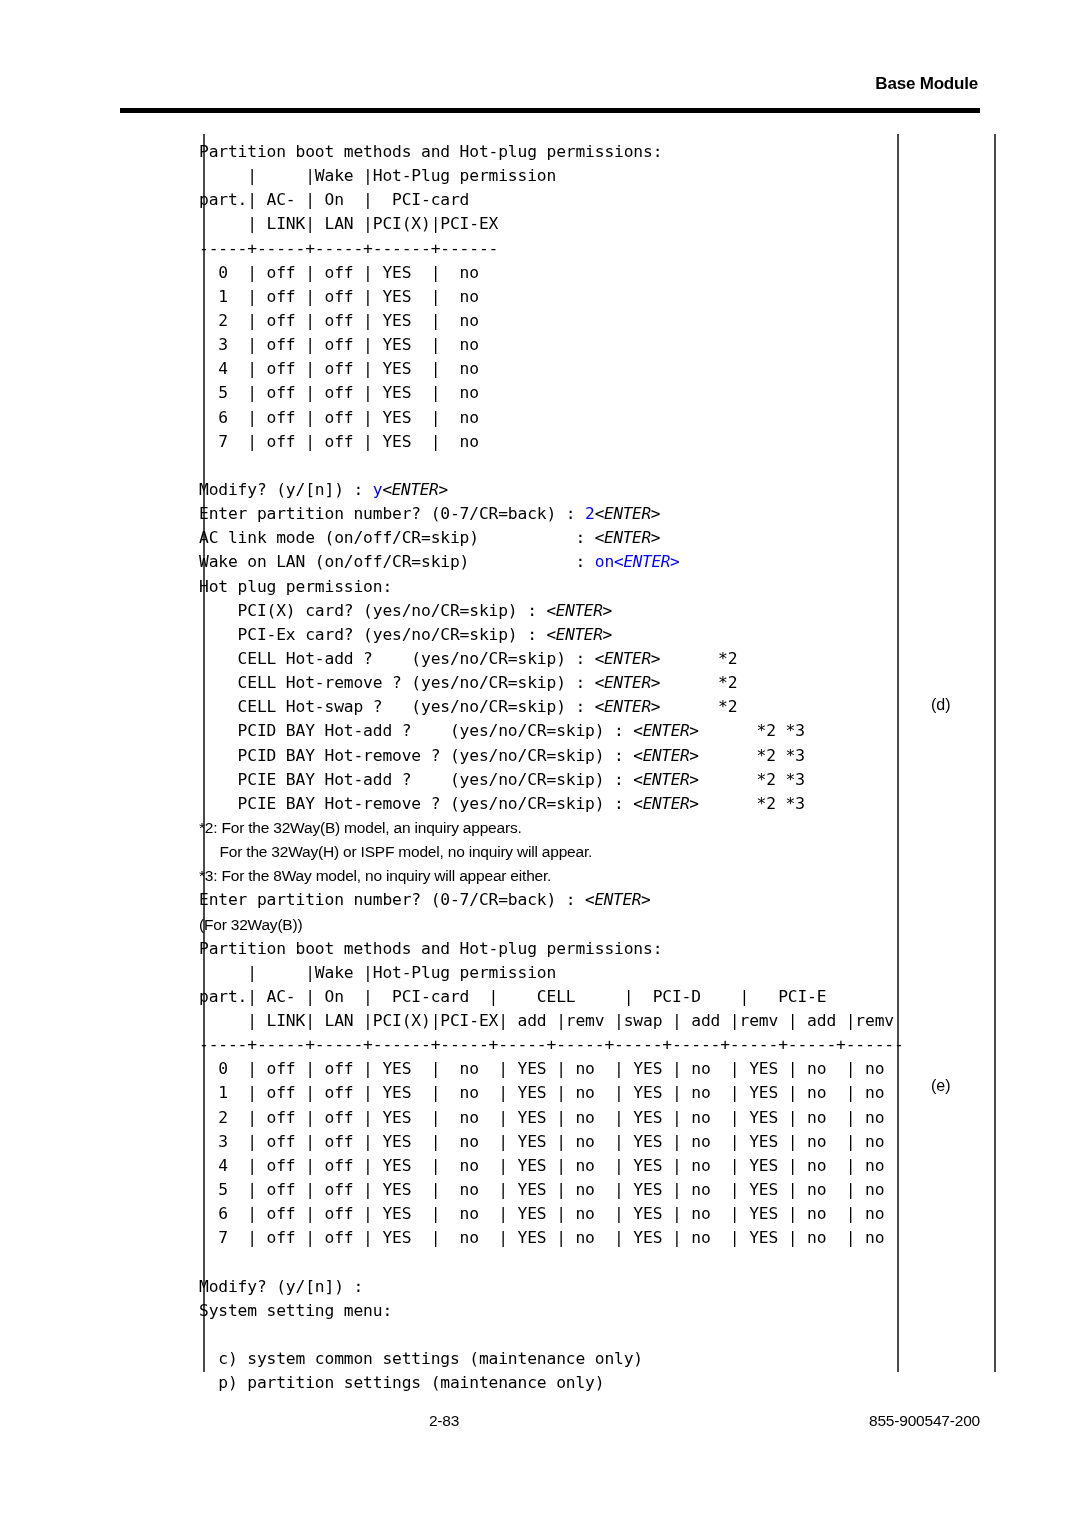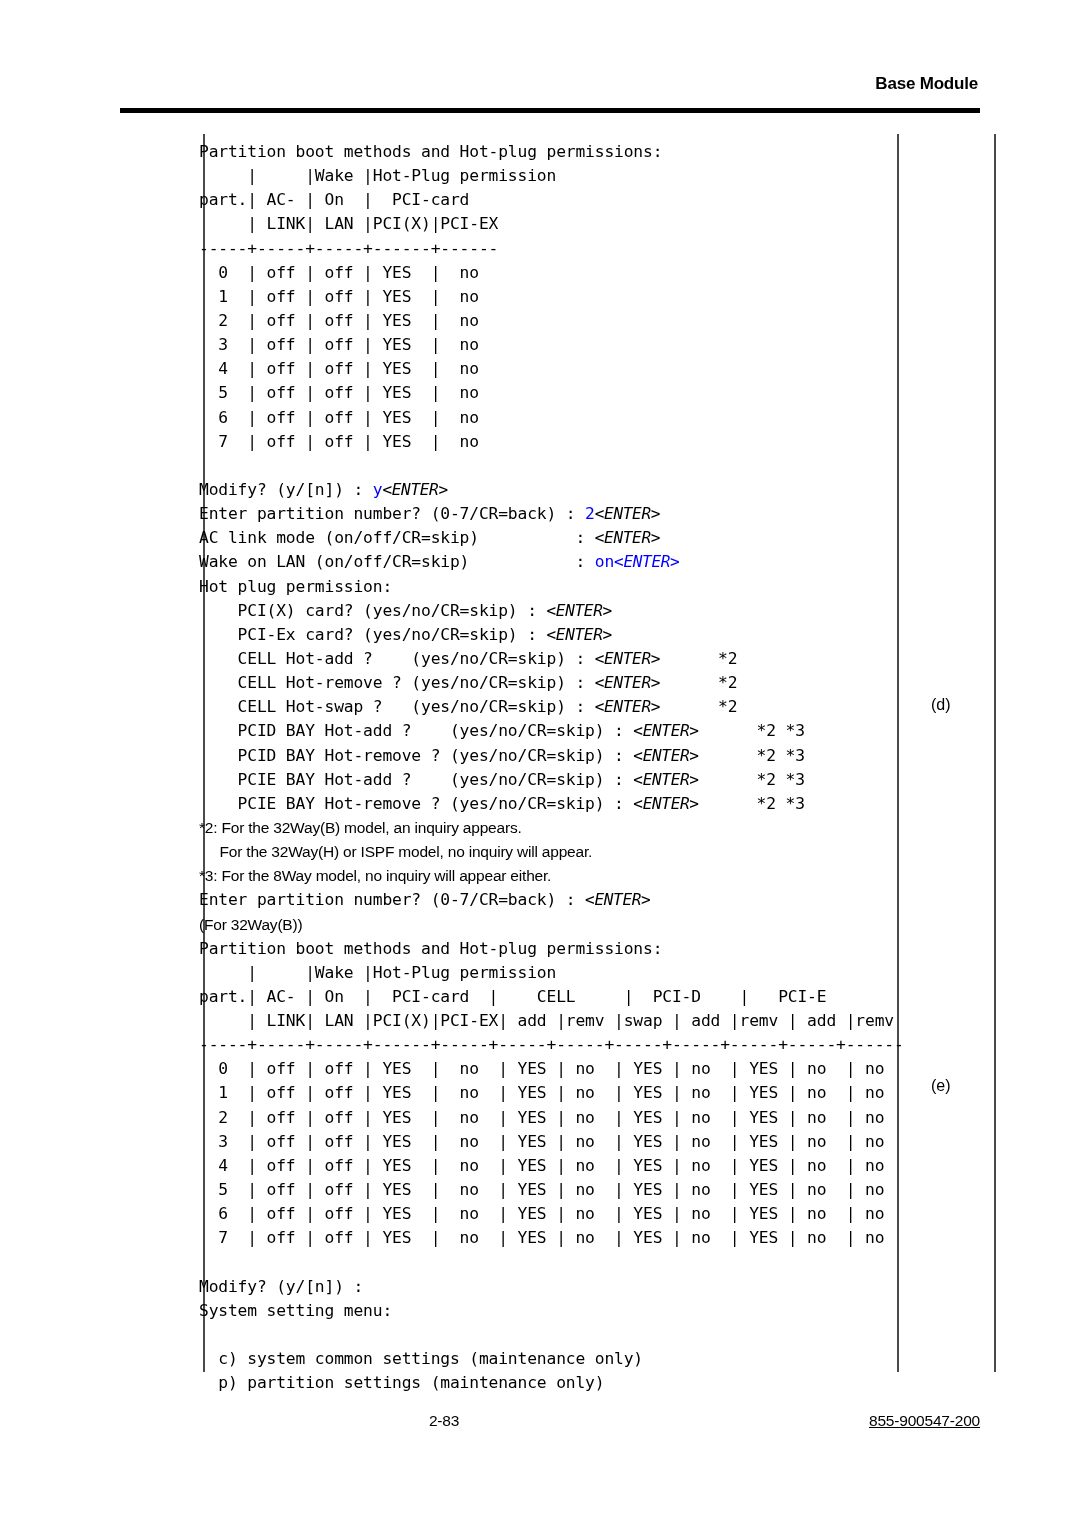--- a/index.html
+++ b/index.html
@@ -95,21 +95,20 @@
     text-align: center;
     font-size: 15.5px;
     letter-spacing: -0.2px;
   }
   #footer-doc-number {
     position: absolute;
     top: 1412px;
     right: 100px;
     font-size: 15.5px;
     letter-spacing: -0.2px;
-    text-decoration: underline;
   }
 </style>
 </head>
 <body>
 
 <div id="page-header-title">Base Module</div>
 <div id="header-rule"></div>
 
 <div class="vrule" id="frame-rule-left"></div>
 <div class="vrule" id="frame-rule-mid"></div>

